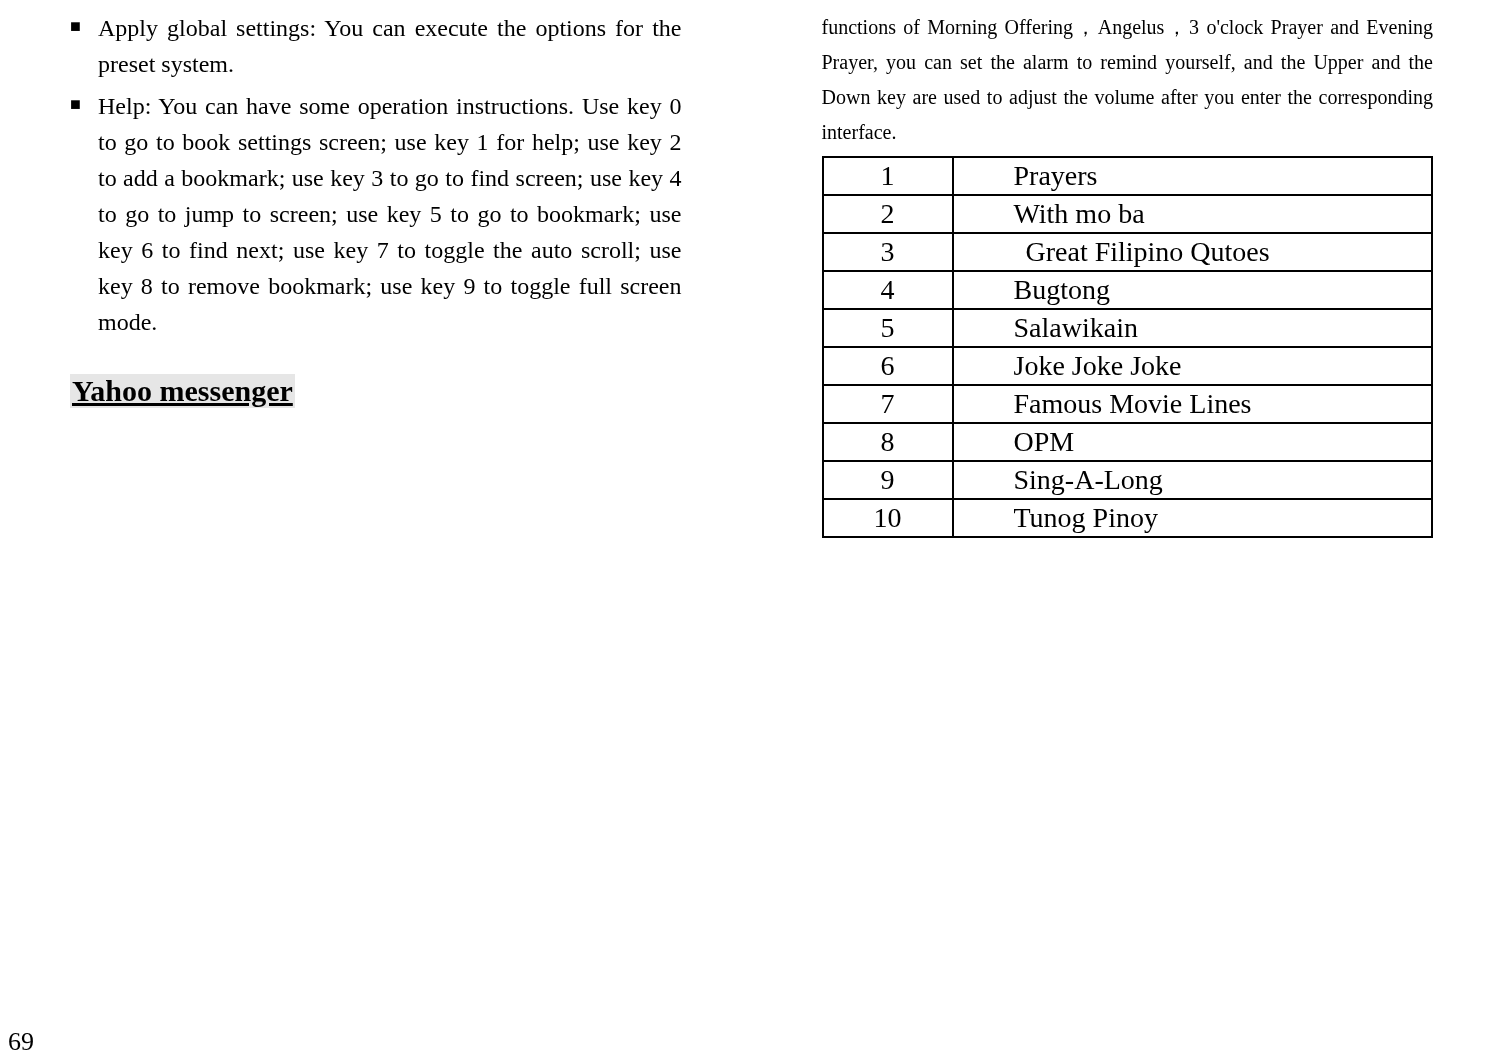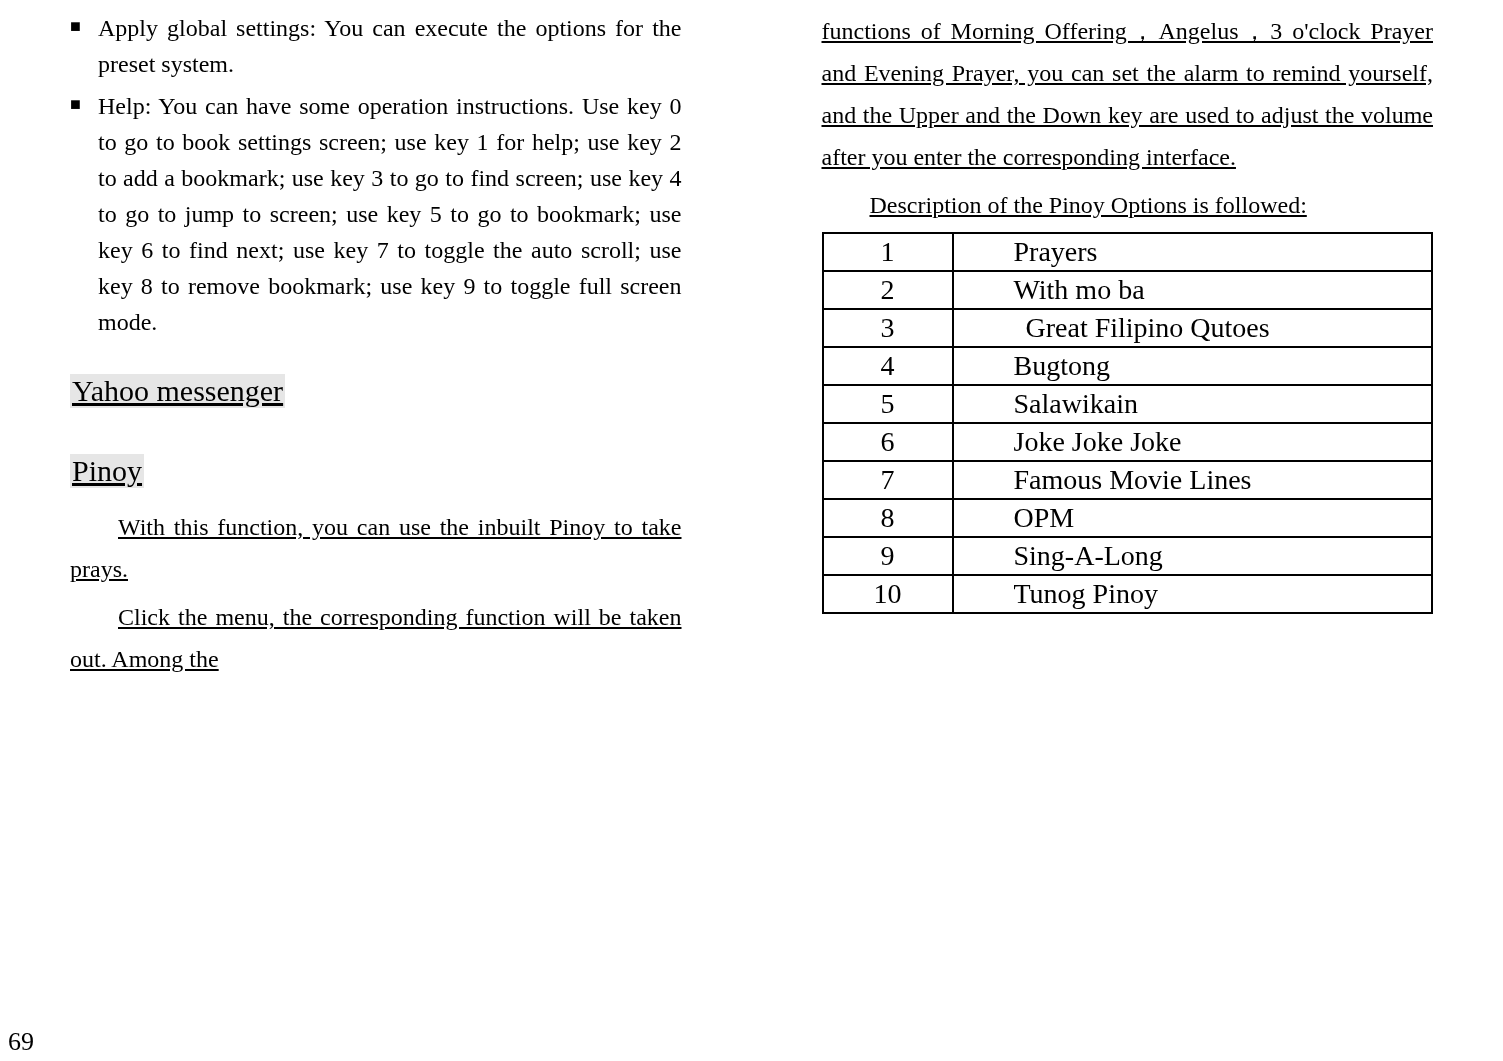--- a/index.html
+++ b/index.html
@@ -35,35 +35,34 @@
     }
     .bullet-text {
       flex: 1;
       font-size: 24px;
       line-height: 1.5;
       text-align: justify;
     }
 
     .section-heading {
       font-size: 30px;
-      font-weight: 400;
+      font-weight: 700;
       text-decoration: underline;
       margin-top: 28px;
       margin-bottom: 18px;
       display: inline-block;
       padding: 0 2px;
       background: #e6e6e6;
     }
 
     .paragraph {
-      font-size: 24px;
+      font-size: 20px;
       line-height: 1.75;
       text-align: justify;
       text-indent: 48px;
-      text-decoration: underline;
     }
     .paragraph.continuation { text-indent: 0; }
 
     .page-number {
       text-align: left;
       font-size: 26px;
       position: absolute;
       bottom: 4px;
       left: 0;
       right: 0;
@@ -100,36 +99,30 @@
 
     <div class="bullet-item">
       <div class="bullet-marker">■</div>
       <div class="bullet-text">Help: You can have some operation instructions. Use key 0 to go to book settings screen; use key 1 for help; use key 2 to add a bookmark; use key 3 to go to find screen; use key 4 to go to jump to screen; use key 5 to go to bookmark; use key 6 to find next; use key 7 to toggle the auto scroll; use key 8 to remove bookmark; use key 9 to toggle full screen mode.</div>
     </div>
 
     <div>
       <span class="section-heading">Yahoo messenger</span>
     </div>
 
-    <div>
-      <span class="section-heading">Pinoy</span>
-      <p class="paragraph">With this function, you can use the inbuilt Pinoy to take prays.</p>
-      <p class="paragraph" style="margin-top:6px;">Click the menu, the corresponding function will be taken out. Among the</p>
-    </div>
 
   </div>
   <div class="page-number">69</div>
 </div>
 
 <div class="page page-right">
   <div class="content">
 
     <p class="paragraph continuation">functions of Morning Offering，Angelus，3 o'clock Prayer and Evening Prayer, you can set the alarm to remind yourself, and the Upper and the Down key are used to adjust the volume after you enter the corresponding interface.</p>
 
-    <p class="paragraph" style="margin-top:6px;">Description of the Pinoy Options is followed:</p>
 
     <table class="pinoy-table">
       <tbody>
         <tr>
           <td class="num">1</td>
           <td>
               <div class="table-indent">Prayers</div>
             </td>
         </tr>
         <tr>

